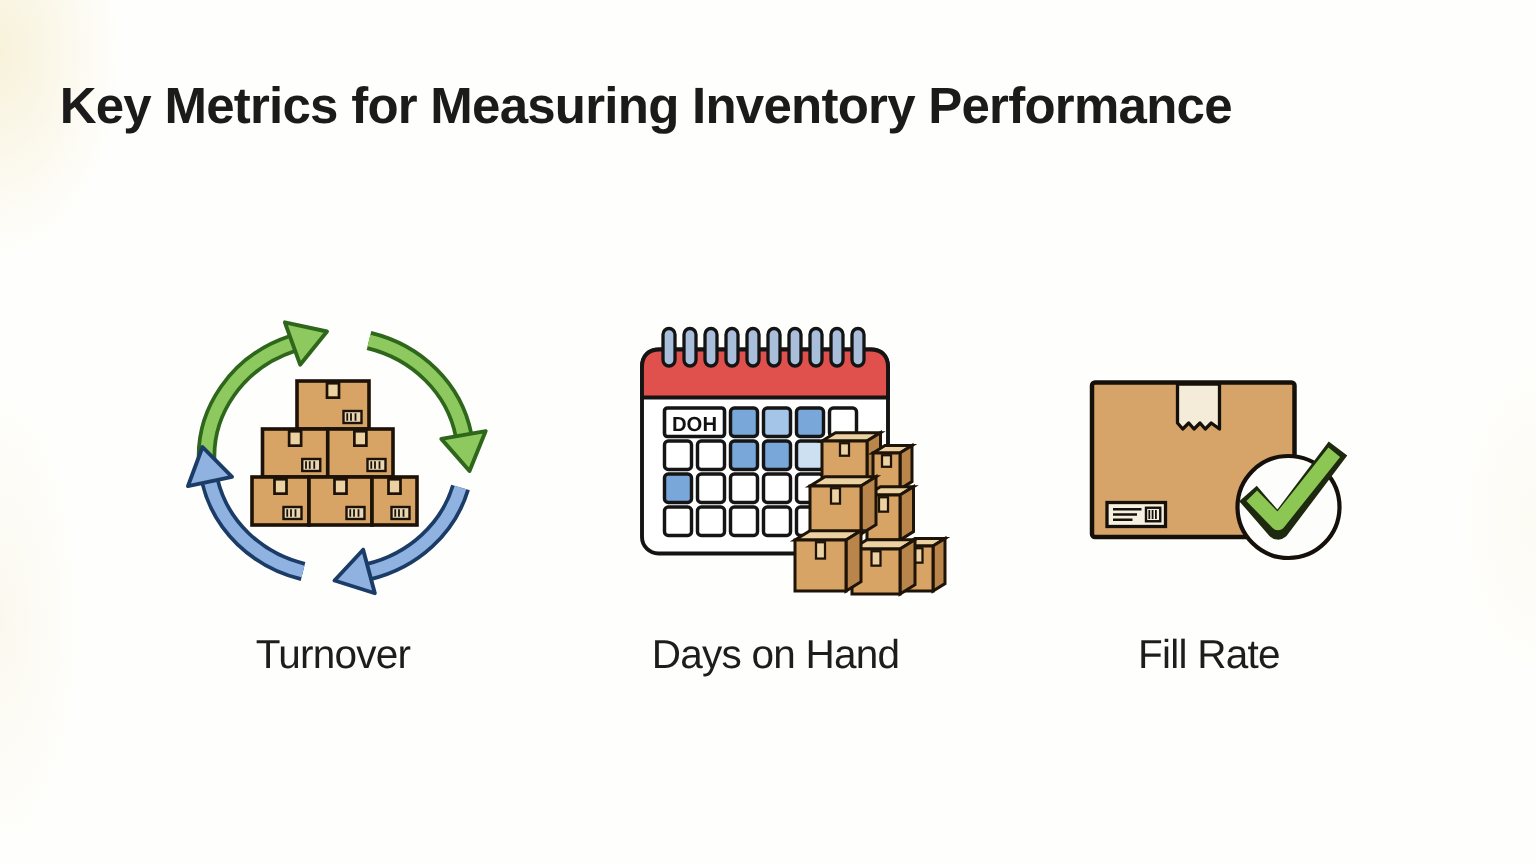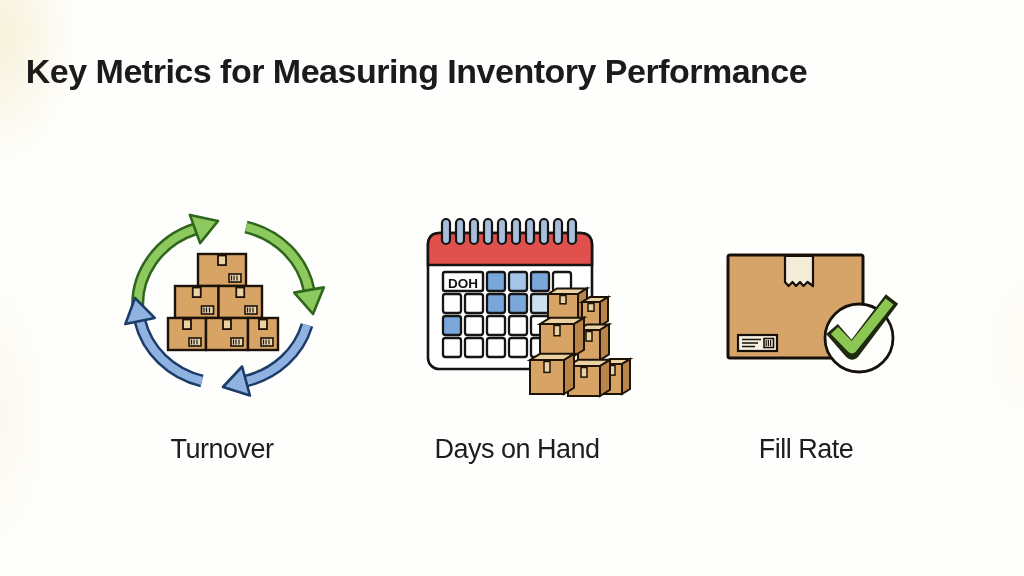--- a/index.html
+++ b/index.html
@@ -9,27 +9,27 @@
     font-family:"Liberation Sans", sans-serif;
   }
   .stage::before{
     content:'';position:absolute;inset:0;pointer-events:none;
     background:
       radial-gradient(130px 220px at 0% 6%, rgba(238,222,164,.38), transparent 62%),
       radial-gradient(90px 260px at 0% 72%, rgba(240,228,190,.22), transparent 60%),
       radial-gradient(90px 180px at 100% 60%, rgba(246,236,206,.18), transparent 60%);
   }
   .title{
-    position:absolute;left:0;top:52px;width:833px;
+    position:absolute;left:14px;top:52px;width:833px;
     text-align:center;font-size:34px;font-weight:700;letter-spacing:-0.5px;
     color:#1b1b1b;
   }
   .icon-svg{position:absolute;}
   .caption{
-    position:absolute;top:434px;height:32px;text-align:center;
+    position:absolute;top:421px;height:32px;text-align:center;
     font-size:27px;font-weight:400;letter-spacing:-0.5px;color:#1d1d1d;
   }
   .cap-turnover{left:122px;width:200px;}
   .cap-doh{left:387px;width:260px;}
   .cap-fill{left:706px;width:200px;}
 </style>
 </head>
 <body>
 
 <div class="stage">

